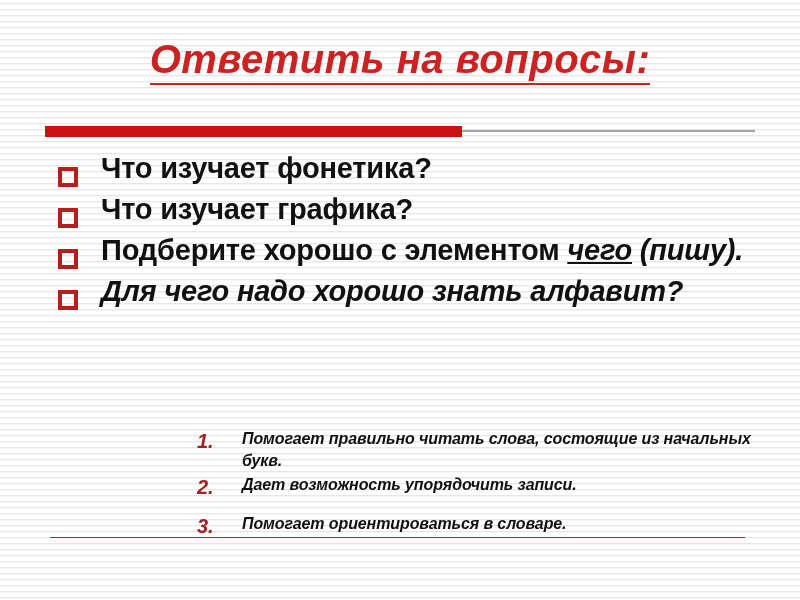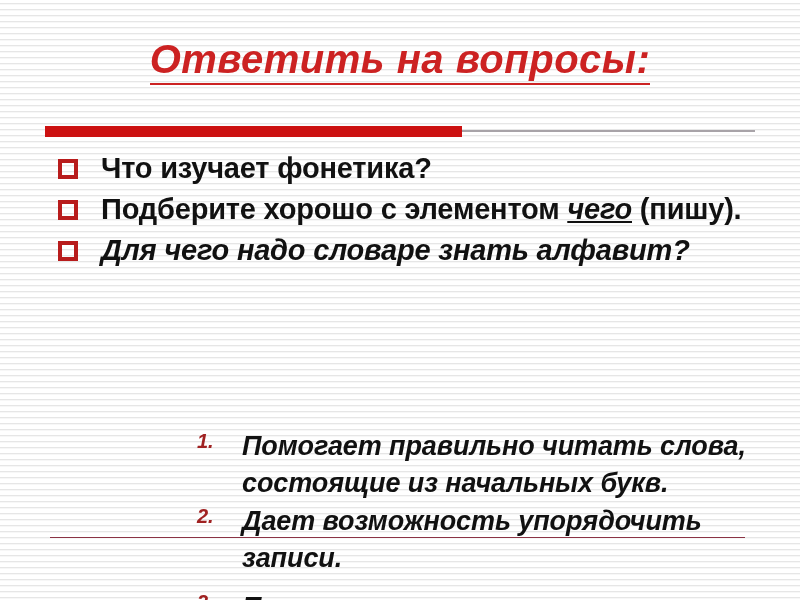--- a/index.html
+++ b/index.html
@@ -84,21 +84,21 @@
 
   
   #main-list {
     position: absolute;
     left: 58px;
     top: 150px;
     width: 710px;
   }
   .bullet-item {
     display: flex;
-    align-items: flex-start;
+    align-items: flex-end;
     margin-bottom: 4px;
   }
   .bullet-marker {
     flex: 0 0 auto;
     width: 20px;
     height: 20px;
     border: 4px solid #b81c1c;
     box-sizing: border-box;
     margin-top: 9px;
     margin-right: 23px;
@@ -112,20 +112,21 @@
     letter-spacing: -0.2px;
   }
   .bullet-text.italic {
     font-style: italic;
   }
   .u-italic {
     font-style: italic;
     text-decoration: underline;
   }
   .plain-italic {
+    font-style: italic;
   }
 
   
   #sub-list {
     position: absolute;
     left: 197px;
     top: 428px;
     width: 570px;
   }
   .num-item {
@@ -137,21 +138,21 @@
     flex: 0 0 auto;
     width: 45px;
     font-size: 20px;
     font-weight: bold;
     font-style: italic;
     color: #a02222;
     line-height: 1.36;
   }
   .num-text {
     flex: 1 1 auto;
-    font-size: 27px;
+    font-size: 16px;
     font-weight: bold;
     font-style: italic;
     color: #111111;
     line-height: 1.36;
     letter-spacing: -0.1px;
   }
 
   
   #sub-separator {
     position: absolute;
@@ -176,29 +177,33 @@
     <div id="divider-line"></div>
   </div>
 
   <div id="main-list">
 
     <div class="bullet-item">
       <span class="bullet-marker"></span>
       <span class="bullet-text">Что изучает фонетика?</span>
     </div>
 
+    <div class="bullet-item">
+      <span class="bullet-marker"></span>
+      <span class="bullet-text">Что изучает графика?</span>
+    </div>
 
     <div class="bullet-item">
       <span class="bullet-marker"></span>
       <span class="bullet-text"><span>Подберите хорошо с элементом </span><span class="u-italic">чего</span><span class="plain-italic"> (пишу).</span></span>
       </div>
 
     <div class="bullet-item">
       <span class="bullet-marker"></span>
-      <span class="bullet-text italic">Для чего надо словаре знать алфавит?</span>
+      <span class="bullet-text italic">Для чего надо хорошо знать алфавит?</span>
     </div>
 
   </div>
 
   <div id="sub-list">
 
     <div class="num-item">
       <span class="num-marker">1.</span>
       <span class="num-text">Помогает правильно читать слова, состоящие из начальных букв.</span>
     </div>

